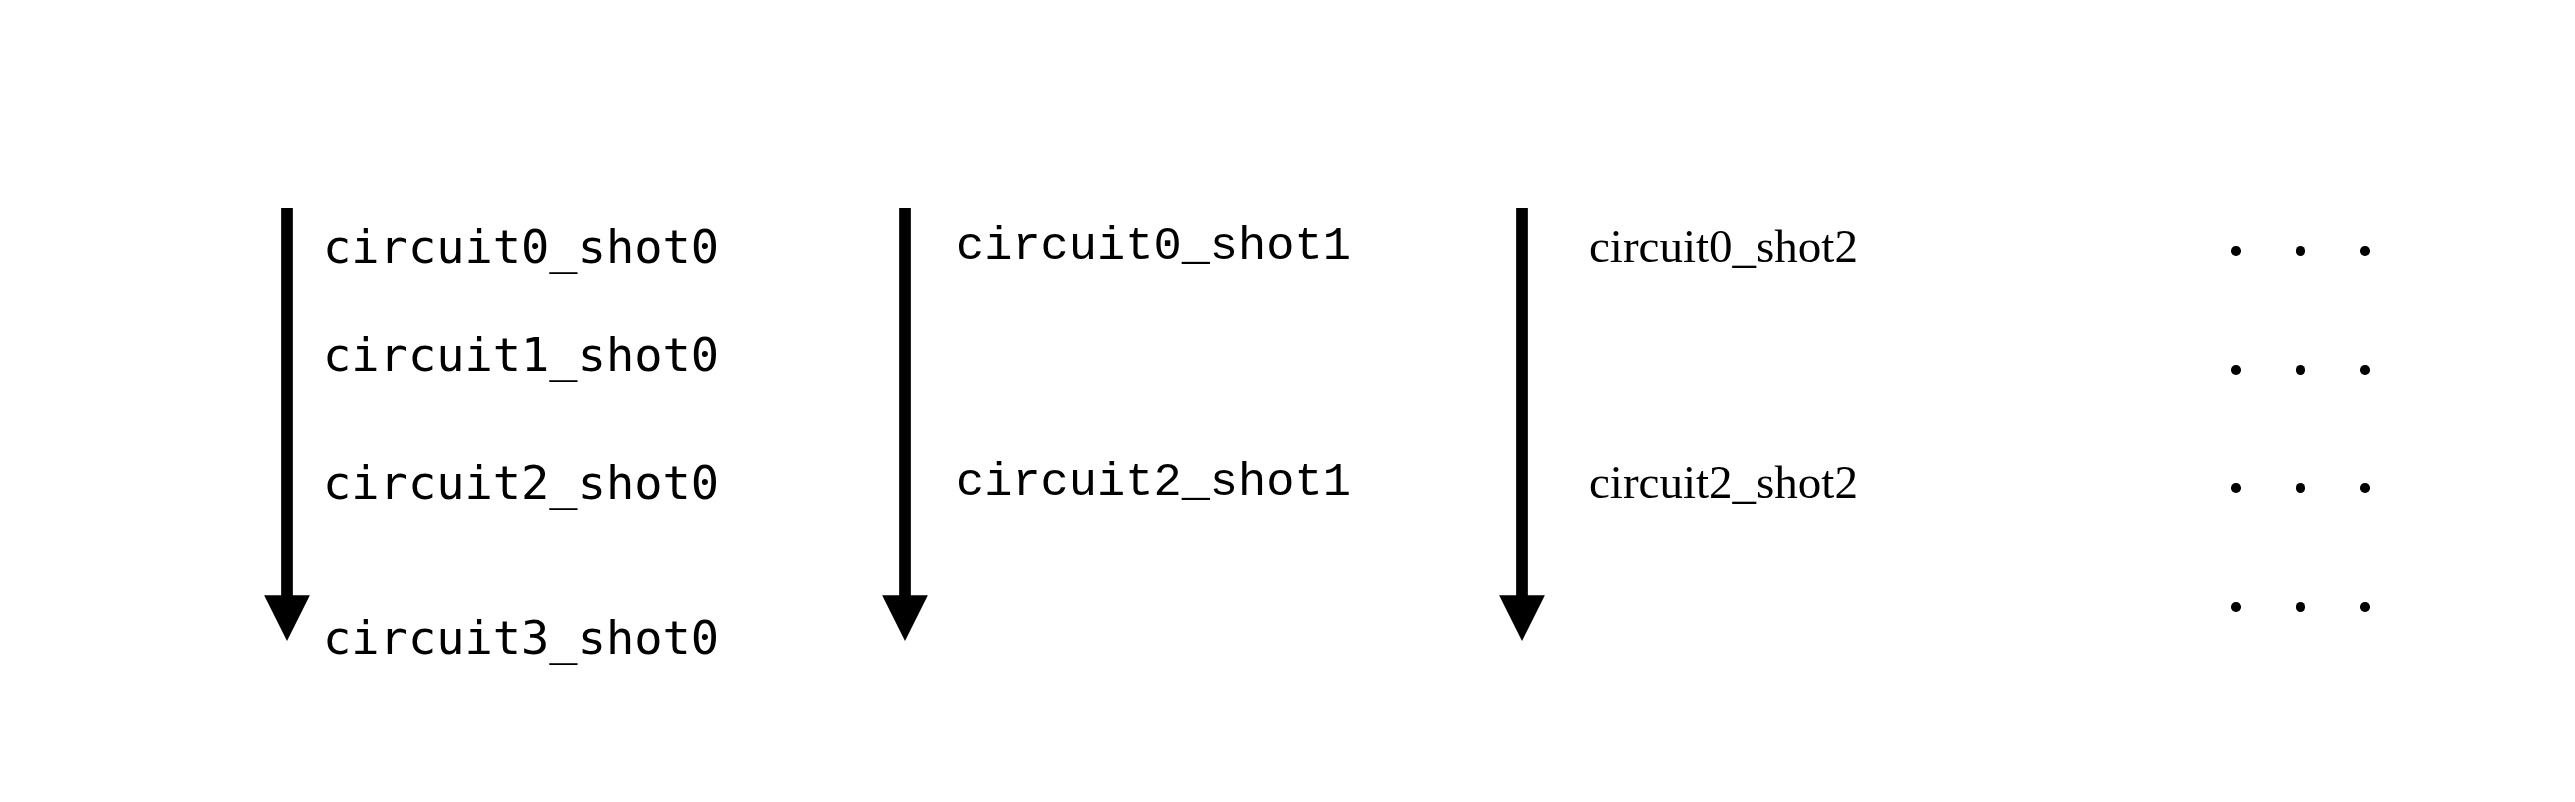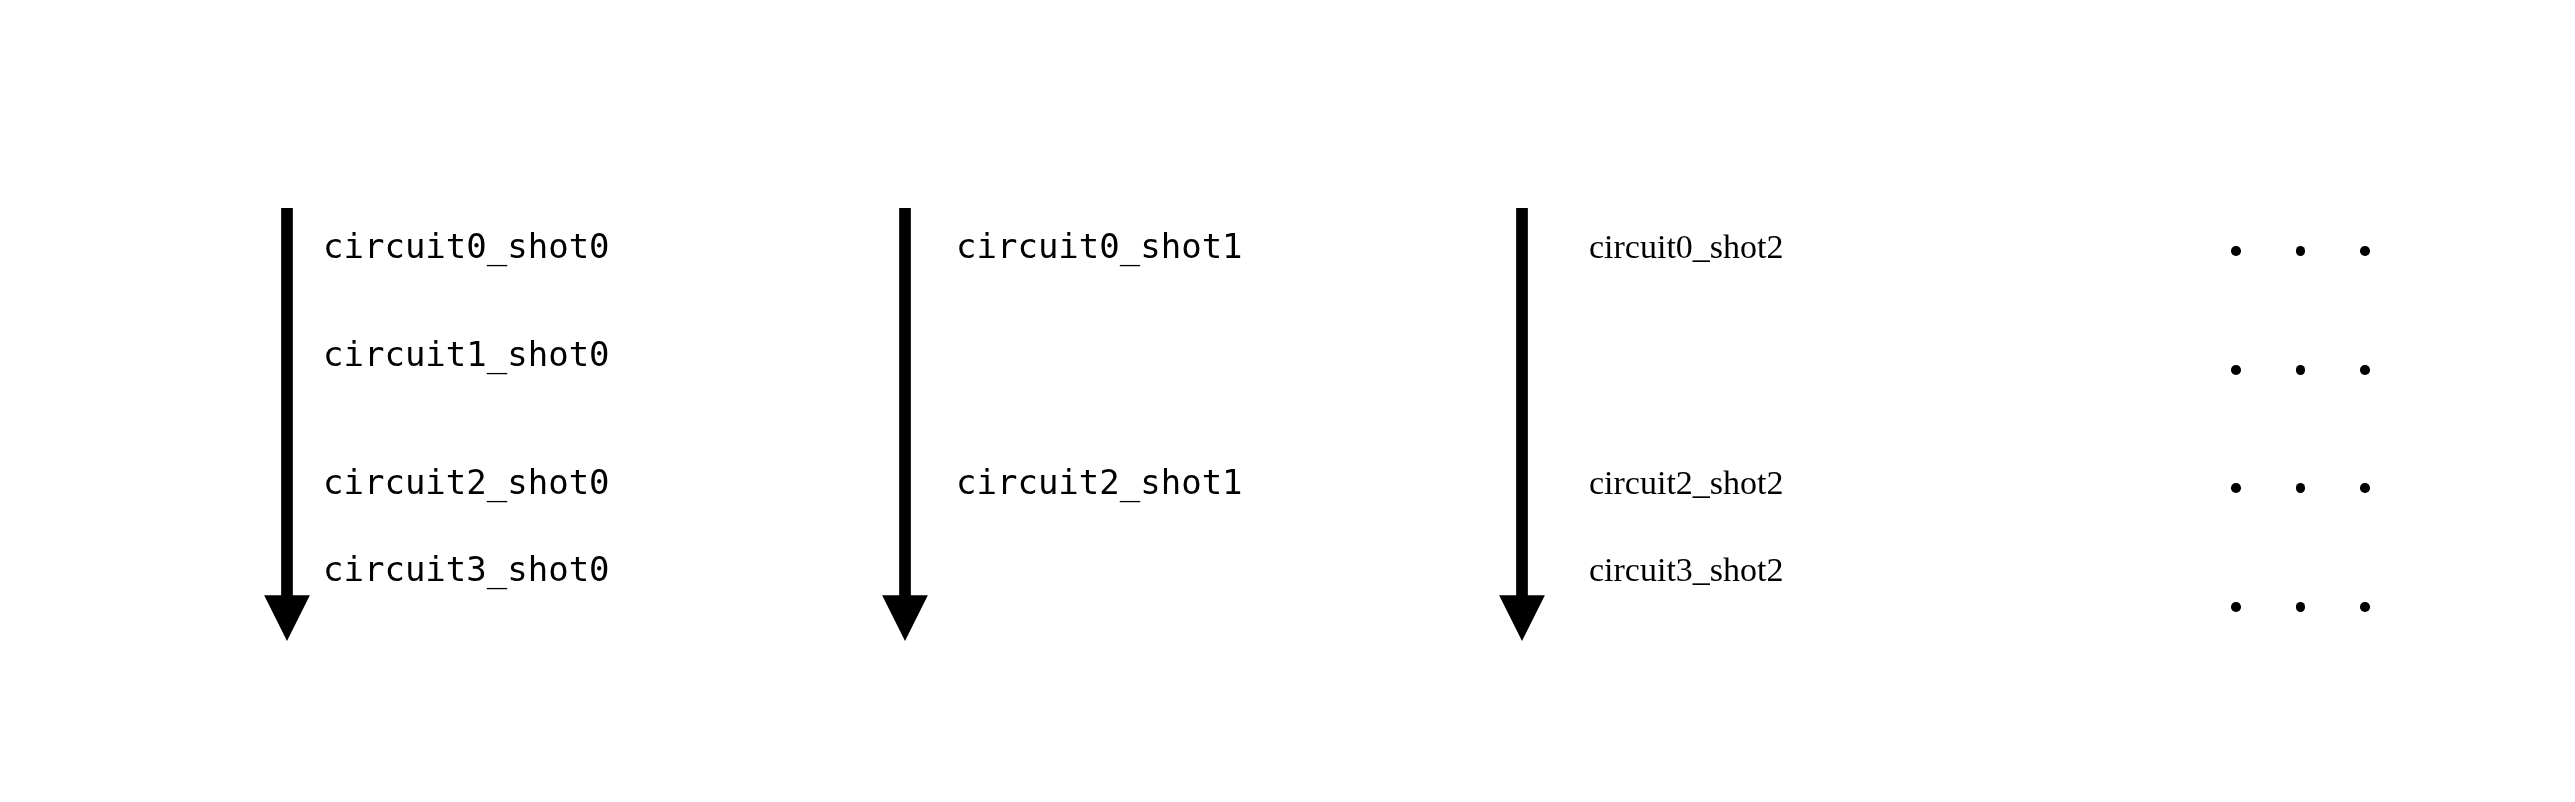--- a/index.html
+++ b/index.html
@@ -22,32 +22,32 @@
     width: 46px;
     height: 433px;
   }
   .arrow svg { display: block; width: 100%; height: 100%; }
   .arrow-1 { left: 264px; }
   .arrow-2 { left: 882px; }
   .arrow-3 { left: 1499px; }
 
   .label {
     position: absolute;
-    font-size: 34px;
+    font-size: 47px;
     line-height: 53px;
     white-space: pre;
     color: #000000;
   }
   .colx-1 { left: 323px; }
-  .colx-2 { left: 956px; }
+  .colx-2 { left: 956px; font-family: Liberation Mono, monospace; }
   .colx-3 { left: 1589px; font-family: Liberation Serif, serif; }
   .rowy-1 { top: 220px; }
   .rowy-2 { top: 328px; }
   .rowy-3 { top: 456px; }
-  .rowy-4 { top: 543px; text-align: center; }
+  .rowy-4 { top: 611px; text-align: center; }
 
   .ellipsis-row {
     position: absolute;
     left: 2231px;
     display: flex;
     gap: 55px;
   }
   .dotsy-1 { top: 246px; }
   .dotsy-2 { top: 365px; }
   .dotsy-3 { top: 483px; }
@@ -85,21 +85,20 @@
   <div class="label colx-2 rowy-3">circuit2_shot1</div>
 
   <div class="arrow arrow-3">
     <svg viewBox="0 0 86 813" xmlns="http://www.w3.org/2000/svg" aria-hidden="true">
       <rect x="32" y="0" width="22" height="740" fill="#000000"></rect>
       <polygon points="0,727 86,727 43,813" fill="#000000"></polygon>
     </svg>
   </div>
   <div class="label colx-3 rowy-1">circuit0_shot2</div>
   <div class="label colx-3 rowy-3">circuit2_shot2</div>
-  <div class="label colx-3 rowy-4">circuit3_shot2</div>
 
   <div class="ellipsis-row dotsy-1">
     <span class="dot"></span>
     <span class="dot"></span>
     <span class="dot"></span>
   </div>
   <div class="ellipsis-row dotsy-2">
     <span class="dot"></span>
     <span class="dot"></span>
     <span class="dot"></span>

